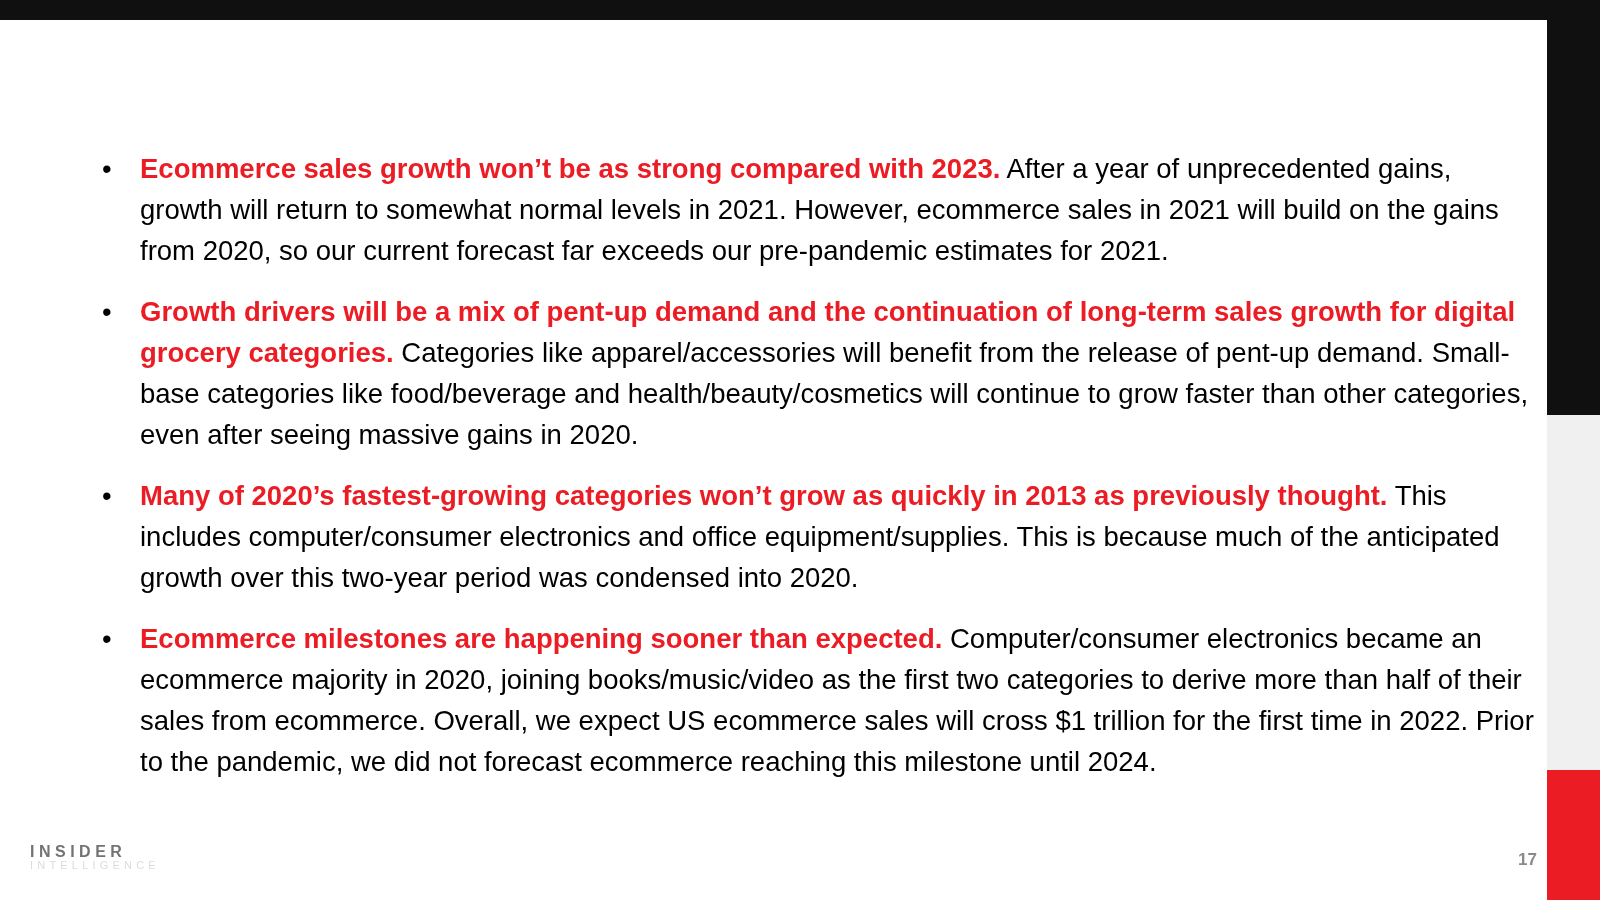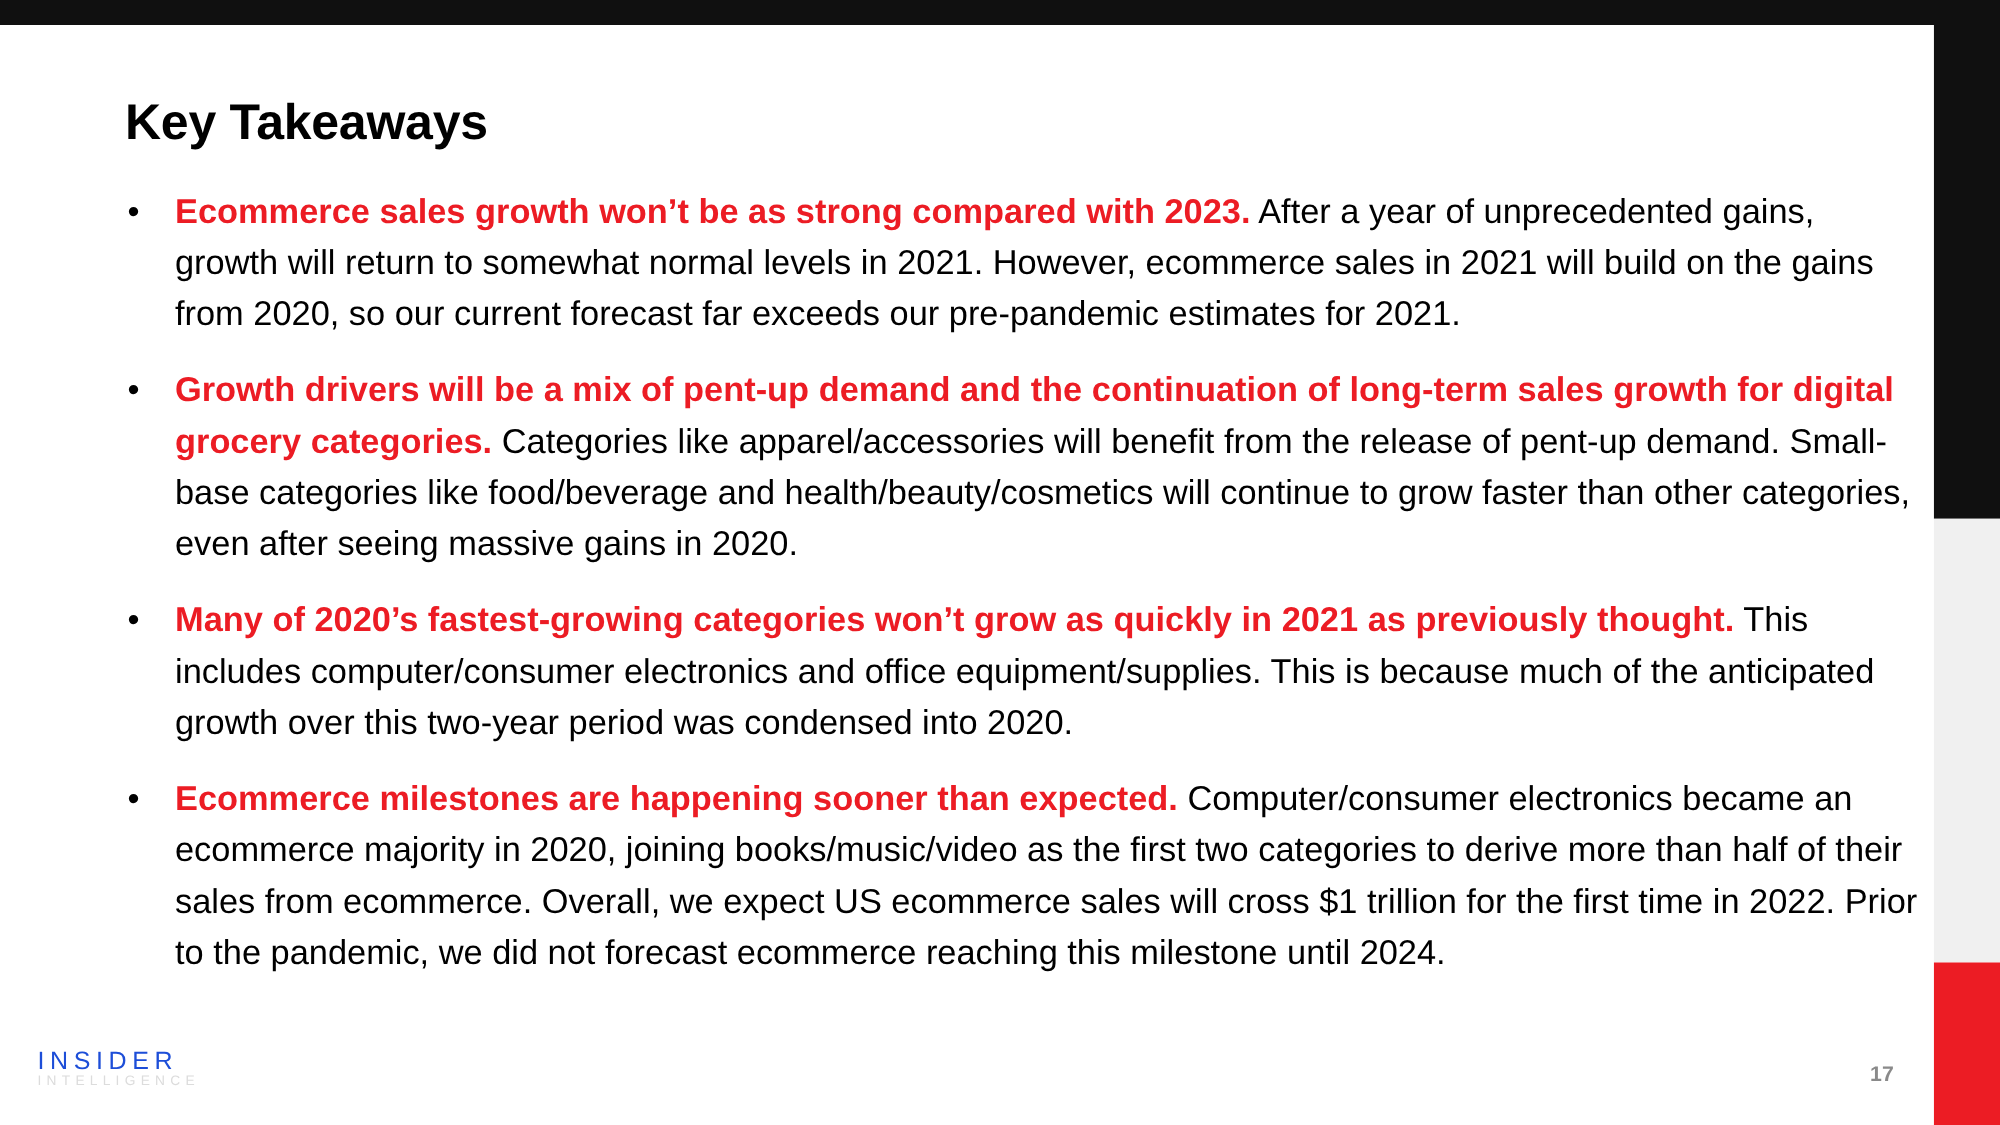--- a/index.html
+++ b/index.html
@@ -99,35 +99,35 @@
 
   
   #brand-logo {
     position: absolute;
     left: 30px;
     bottom: 28px;
     line-height: 1.05;
     user-select: none;
   }
   #brand-logo-line1 {
-    font-size: 20px;
+    font-size: 16px;
     letter-spacing: 4.5px;
-    color: #1d4ed8;
-    font-weight: normal;
+    color: #737373;
+    font-weight: bold;
   }
   #brand-logo-line2 {
     font-size: 11px;
     letter-spacing: 4.2px;
     color: #dcdcdc;
     font-weight: normal;
   }
 
   #page-number {
     position: absolute;
-    right: 32px;
+    right: 10px;
     bottom: 30px;
     font-size: 17px;
     font-weight: bold;
     color: #8a8a8a;
   }
 </style>
 </head>
 <body>
 
 <div id="slide-root">
@@ -135,34 +135,33 @@
   <div id="top-bar"></div>
 
   <div id="edge-strip">
     <div class="edge-seg" id="edge-black"></div>
     <div class="edge-seg" id="edge-gray"></div>
     <div class="edge-seg" id="edge-red"></div>
   </div>
 
   <div id="slide-canvas">
 
-    <div id="page-title">Key Takeaways</div>
 
     <div id="bullet-list">
 
       <div class="bullet-item">
         <span class="bullet-marker">•</span><span class="lead">Ecommerce sales growth won’t be as strong compared with 2023.</span><span class="body-text"> After a year of unprecedented gains, growth will return to somewhat normal levels in 2021. However, ecommerce sales in 2021 will build on the gains from 2020, so our current forecast far exceeds our pre-pandemic estimates for 2021.</span>
       </div>
 
       <div class="bullet-item">
         <span class="bullet-marker">•</span><span class="lead">Growth drivers will be a mix of pent-up demand and the continuation of long-term sales growth for digital grocery categories.</span><span class="body-text"> Categories like apparel/accessories will benefit from the release of pent-up demand. Small-base categories like food/beverage and health/beauty/cosmetics will continue to grow faster than other categories, even after seeing massive gains in 2020.</span>
       </div>
 
       <div class="bullet-item">
-        <span class="bullet-marker">•</span><span class="lead">Many of 2020’s fastest-growing categories won’t grow as quickly in 2021 as previously thought.</span><span class="body-text"> This includes computer/consumer electronics and office equipment/supplies. This is because much of the anticipated growth over this two-year period was condensed into 2020.</span>
+        <span class="bullet-marker">•</span><span class="lead">Many of 2020’s fastest-growing categories won’t grow as quickly in 2013 as previously thought.</span><span class="body-text"> This includes computer/consumer electronics and office equipment/supplies. This is because much of the anticipated growth over this two-year period was condensed into 2020.</span>
       </div>
 
       <div class="bullet-item">
         <span class="bullet-marker">•</span><span class="lead">Ecommerce milestones are happening sooner than expected.</span><span class="body-text"> Computer/consumer electronics became an ecommerce majority in 2020, joining books/music/video as the first two categories to derive more than half of their sales from ecommerce. Overall, we expect US ecommerce sales will cross $1 trillion for the first time in 2022. Prior to the pandemic, we did not forecast ecommerce reaching this milestone until 2024.</span>
       </div>
 
     </div>
 
     <div id="brand-logo">
       <div id="brand-logo-line1">INSIDER</div>

